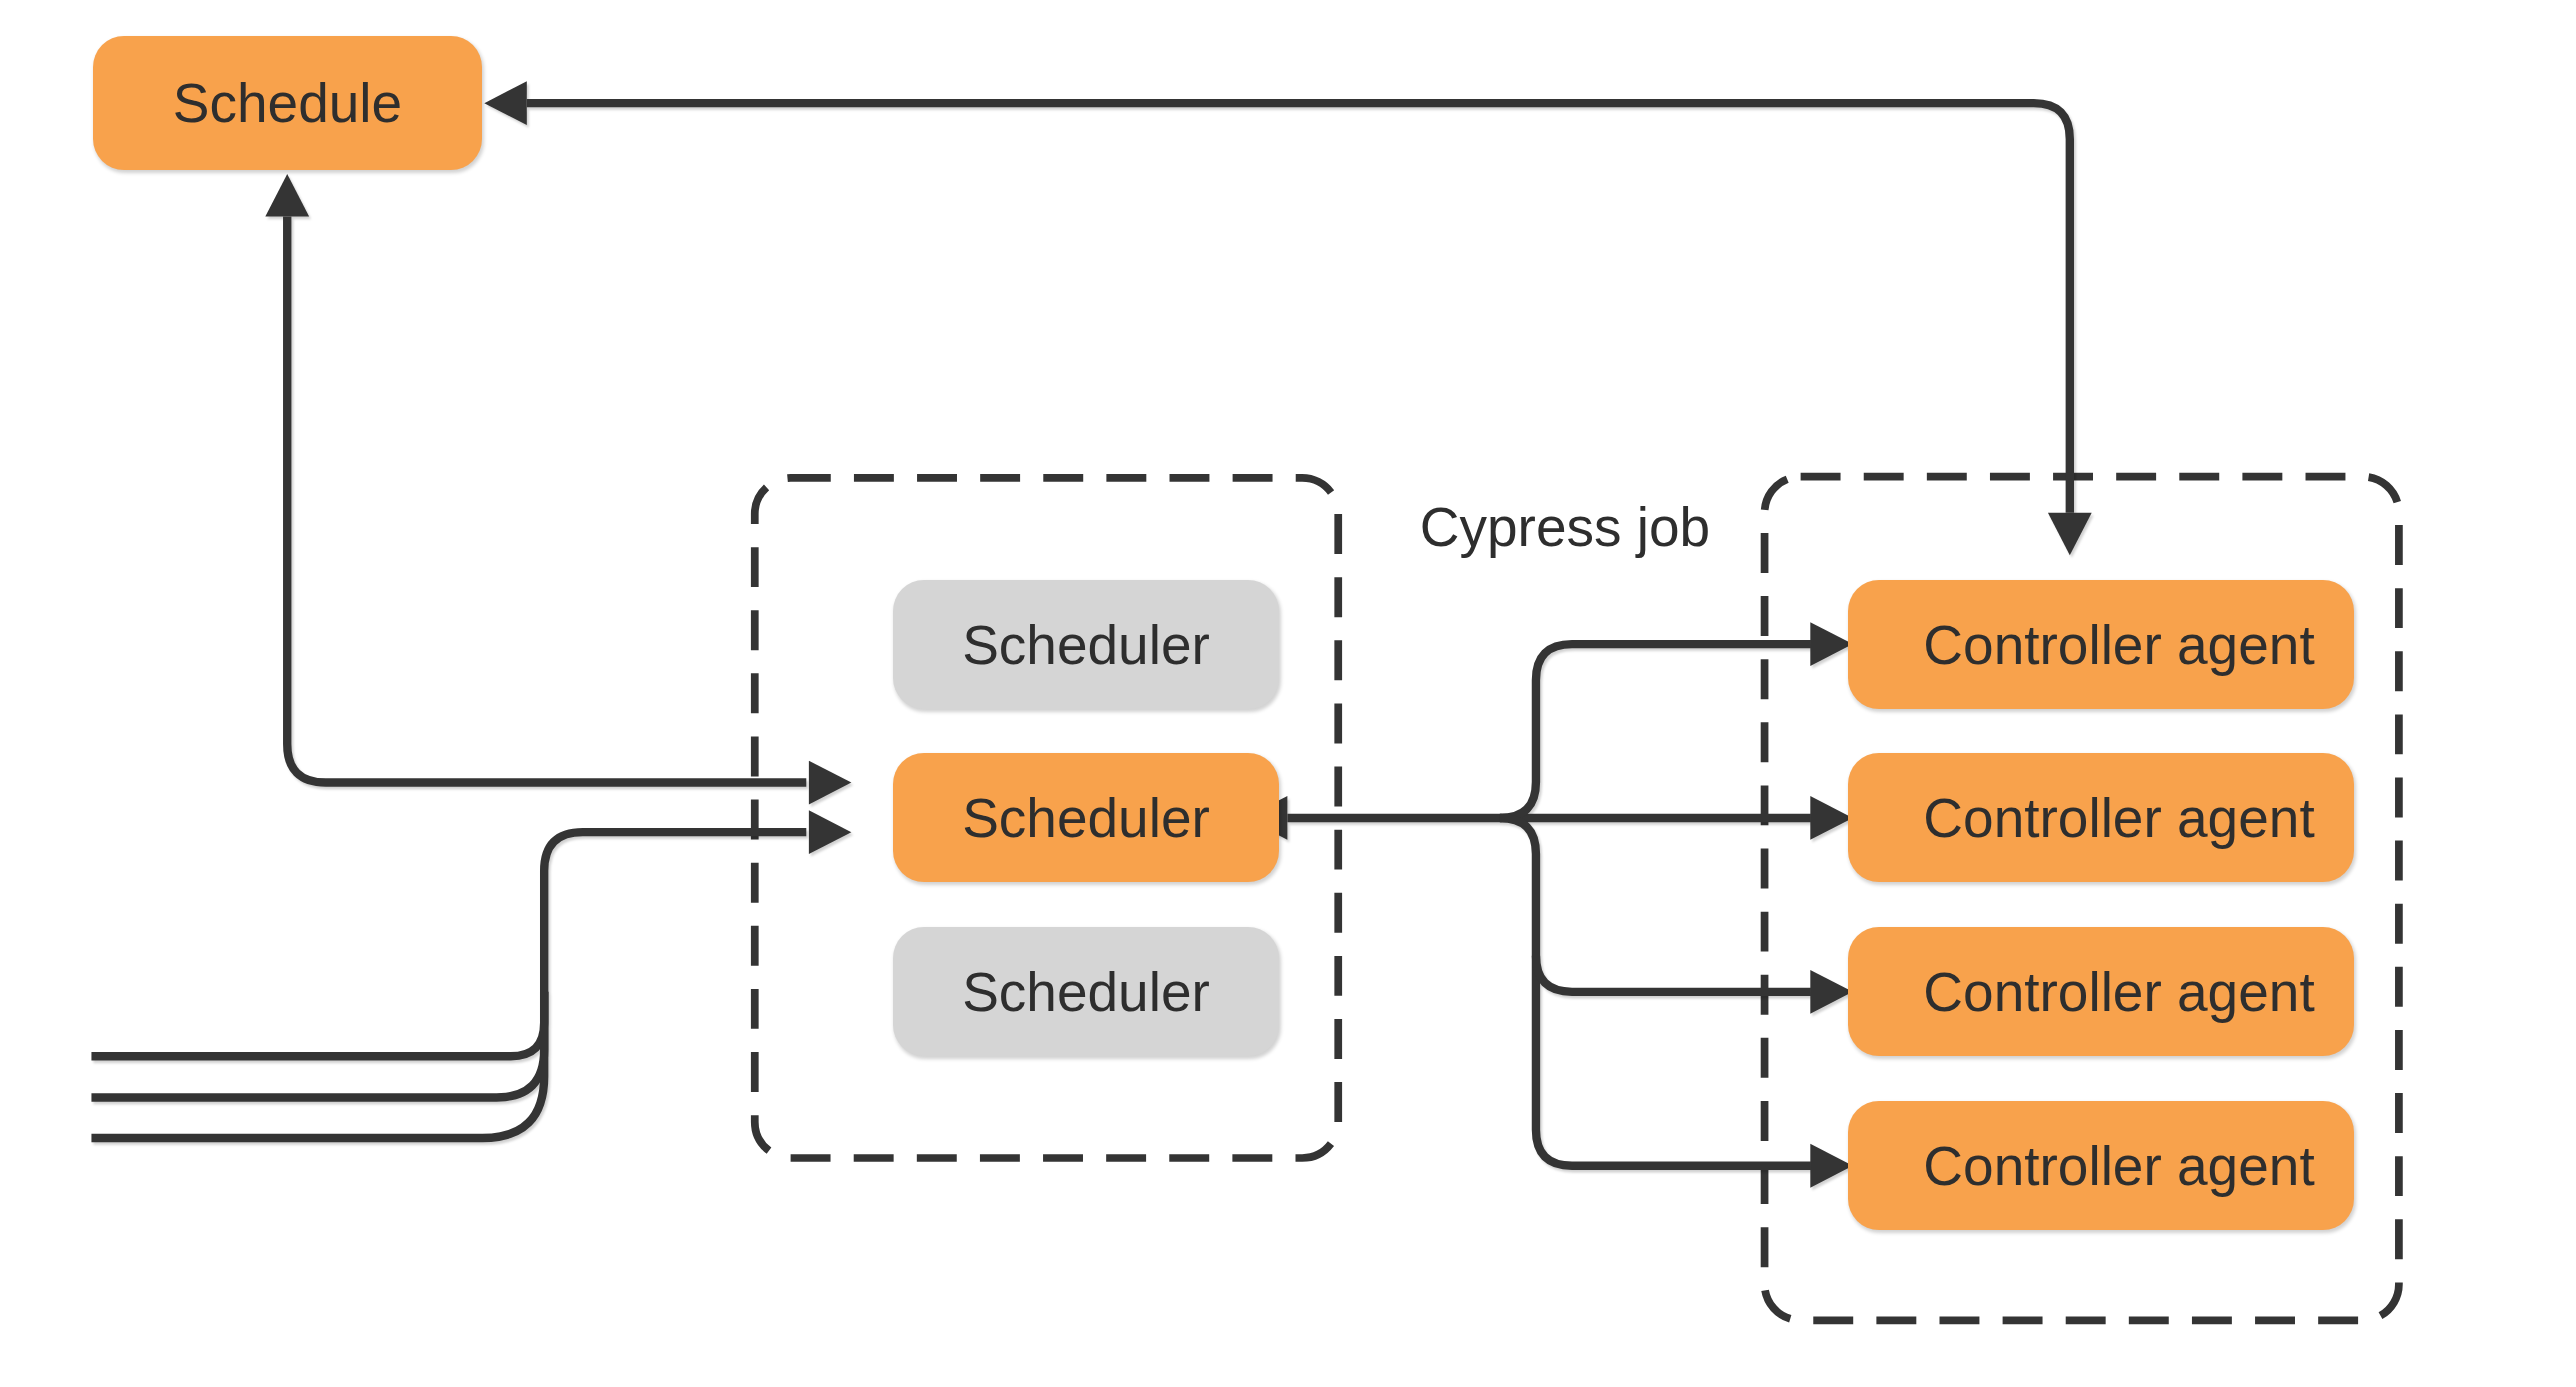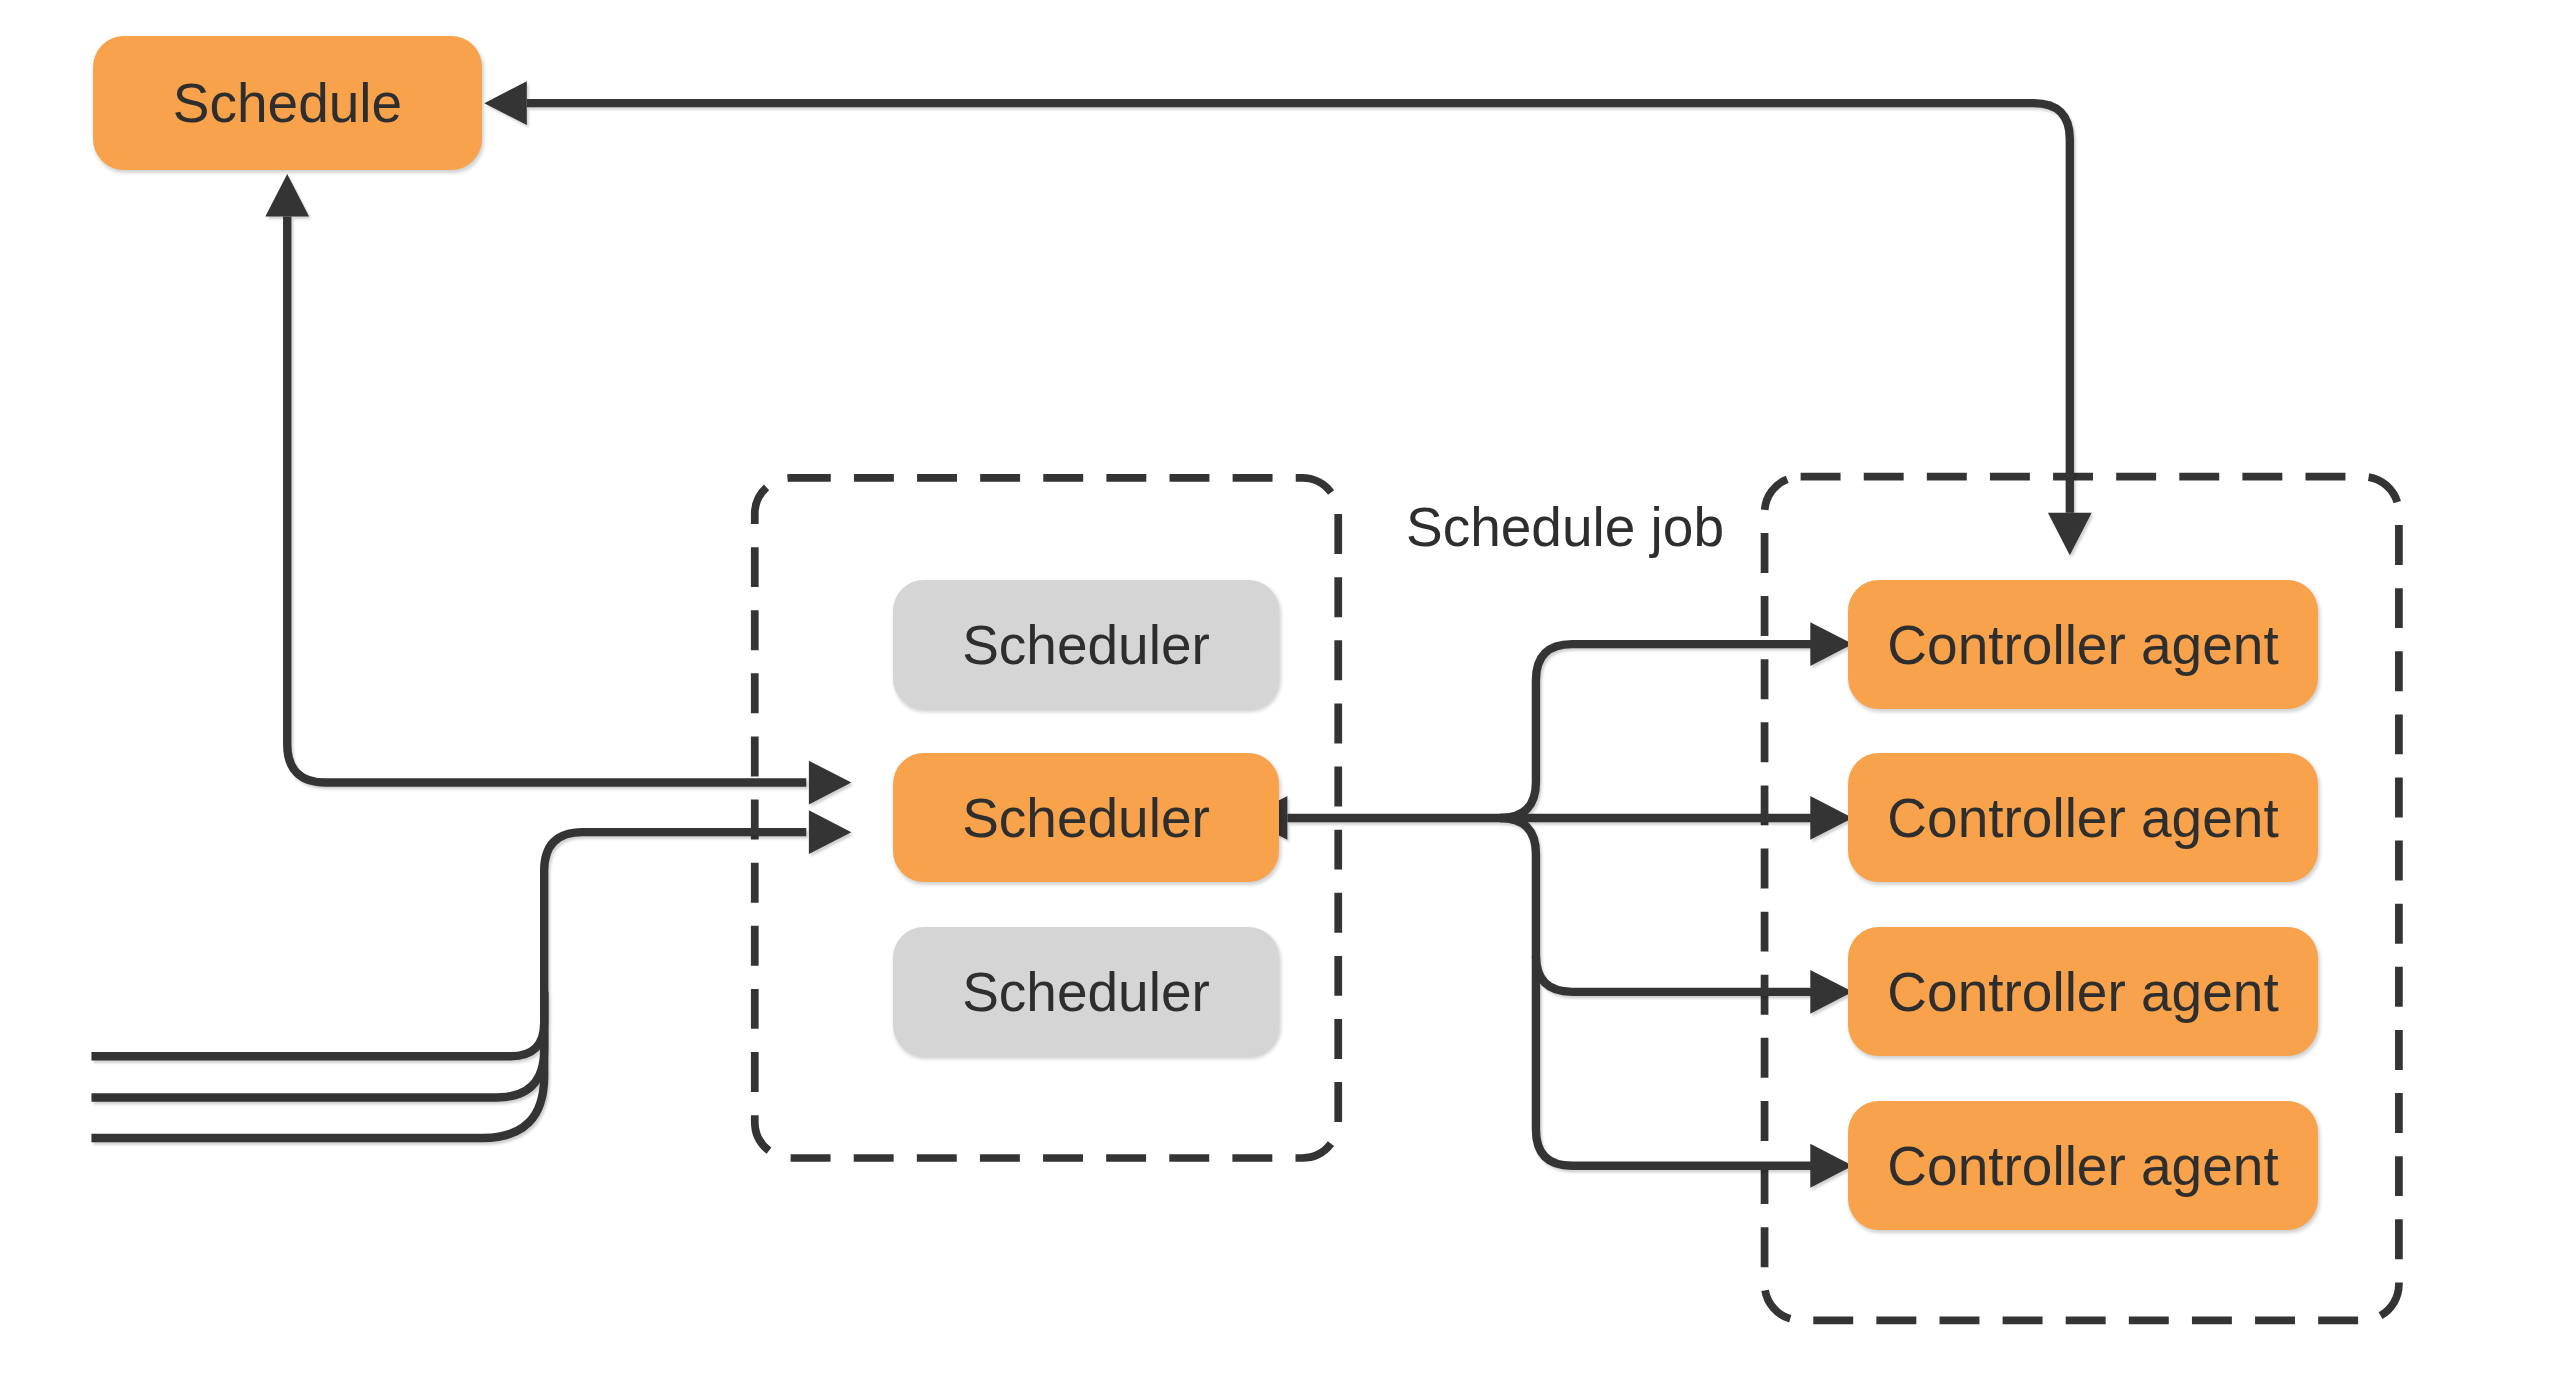--- a/index.html
+++ b/index.html
@@ -38,21 +38,21 @@
     box-shadow: 1.9px 2.6px 3.9px rgba(0,0,0,0.18);
     white-space: nowrap;
   }
   .node-orange { background: var(--node-orange, #F8A24C); }
   .node-gray   { background: var(--node-gray, #D5D5D5); }
   .node-cypress { left: 93px; top: 36px;  width: 389px; height: 134px; }
   .sched        { left: 857px; width: 386px; height: 129px; margin-left: 36px; }
   .sched-1 { top: 580px; }
   .sched-2 { top: 753px; }
   .sched-3 { top: 927px; }
-  .agent        { left: 1848px; width: 470px; height: 129px; }
+  .agent        { left: 1848px; width: 470px; height: 129px; padding-left: 36px; }
   .agent-1 { top: 580px; }
   .agent-2 { top: 753px; }
   .agent-3 { top: 927px; }
   .agent-4 { top: 1101px; }
   .annotation {
     position: absolute;
     font-size: 55px;
     color: var(--text, #2e2e2e);
     white-space: nowrap;
   }
@@ -118,16 +118,16 @@
   <div class="node node-orange agent agent-2">
     <span>Controller agent</span>
   </div>
   <div class="node node-orange agent agent-3">
     <span>Controller agent</span>
   </div>
   <div class="node node-orange agent agent-4">
     <span>Controller agent</span>
   </div>
 
-  <div class="annotation label-schedule-job">Schedule job</div>
+  <div class="annotation label-schedule-job">Cypress job</div>
 
 </div>
 
 
 </body></html>

